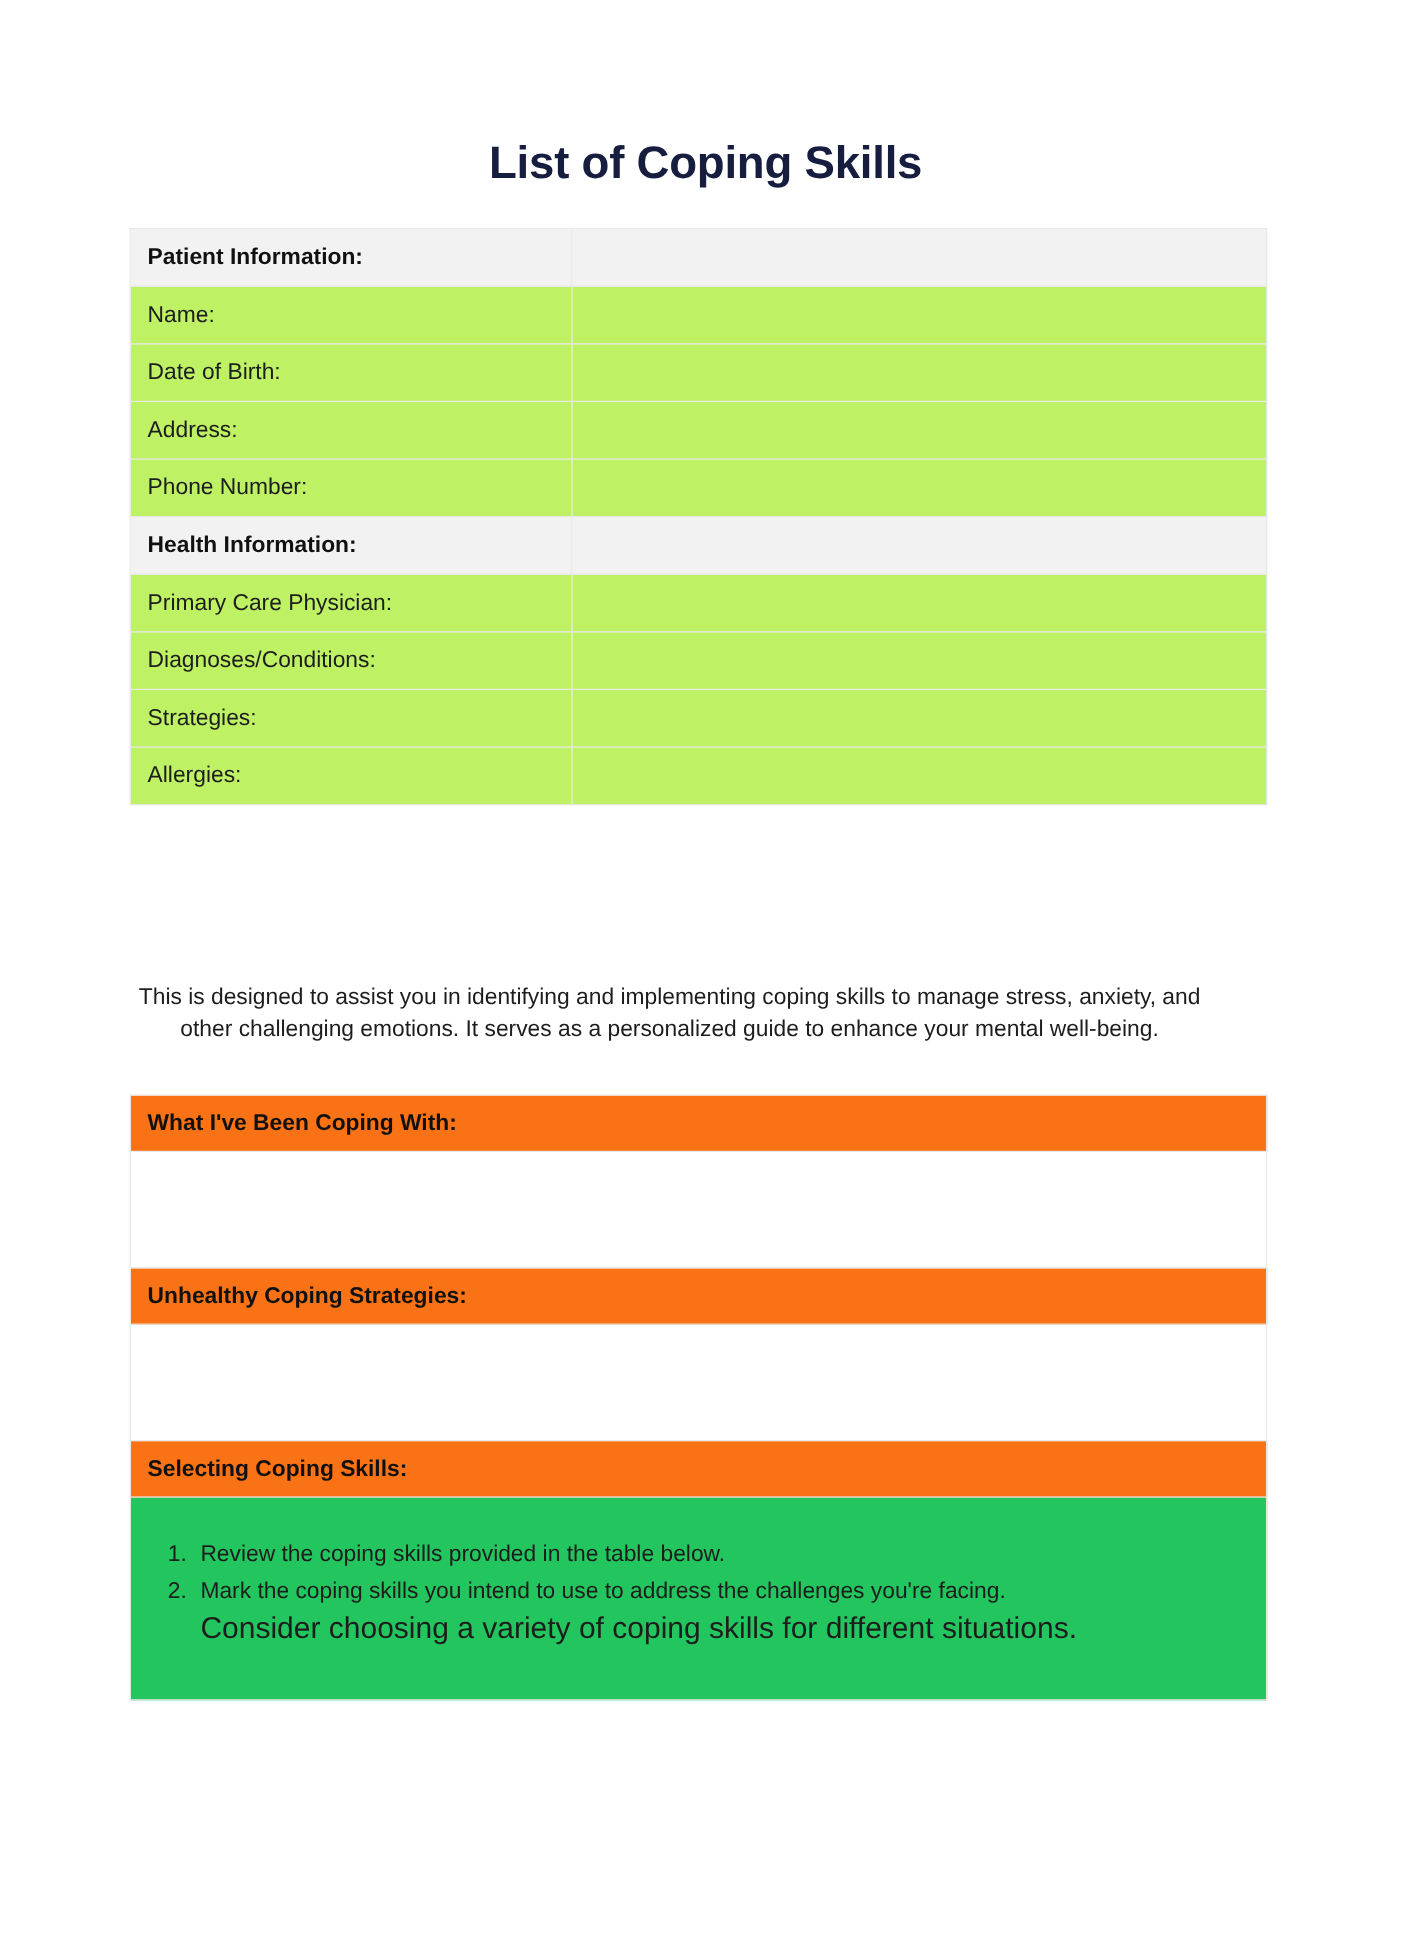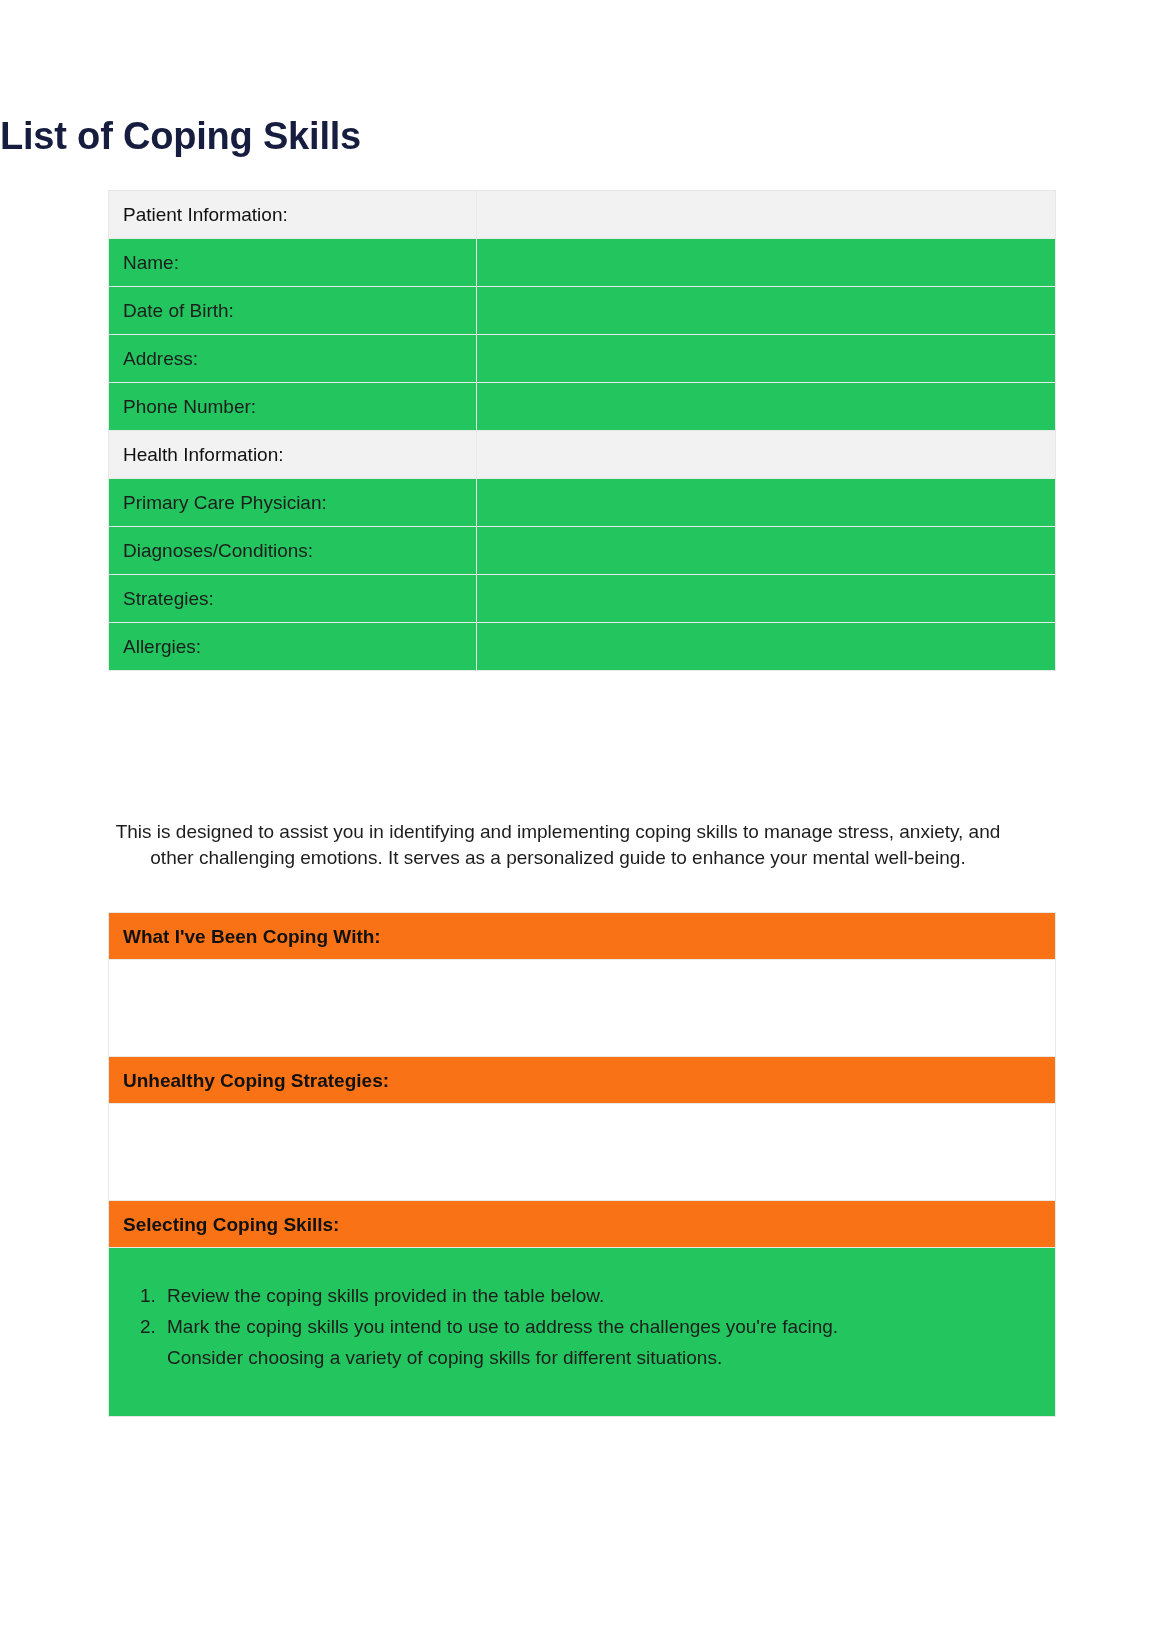--- a/index.html
+++ b/index.html
@@ -24,20 +24,21 @@
     height: 1630px;
     box-sizing: border-box;
   }
 
   
   .doc-title {
     position: absolute;
     left: 0;
     top: 88px;
     width: 1176px;
+    text-align: center;
     font-size: 38px;
     line-height: 46px;
     font-weight: bold;
     letter-spacing: -0.2px;
     color: #161d3f;
   }
 
   
   .form-table {
     position: absolute;
@@ -59,26 +60,26 @@
     width: 948px;
   }
 
   .form-table td {
     border: 1px solid #e8e8e8;
     padding: 0 14px;
     vertical-align: middle;
     font-size: 19px;
     line-height: 25px;
     color: #1d1d1d;
-    background: #22c55e;
+    background: #bef264;
   }
 
   .form-table tr.section-row > td {
     background: #f2f2f2;
-    font-weight: normal;
+    font-weight: bold;
     color: #111111;
   }
 
   .form-table tr.field-row > td {
     height: 47px;
   }
 
   .form-table tr.section-row > td {
     height: 47px;
   }
@@ -128,21 +129,21 @@
   }
   .steps-list li {
     font-size: 19px;
     line-height: 31px;
     color: #1d1d1d;
     padding-left: 6px;
   }
   .steps-note {
     margin: 0;
     padding: 0 0 0 58px;
-    font-size: 19px;
+    font-size: 25px;
     line-height: 31px;
     color: #1d1d1d;
   }
 </style>
 </head>
 <body>
 
 <div class="page">
 
   <h1 class="doc-title">List of Coping Skills</h1>

